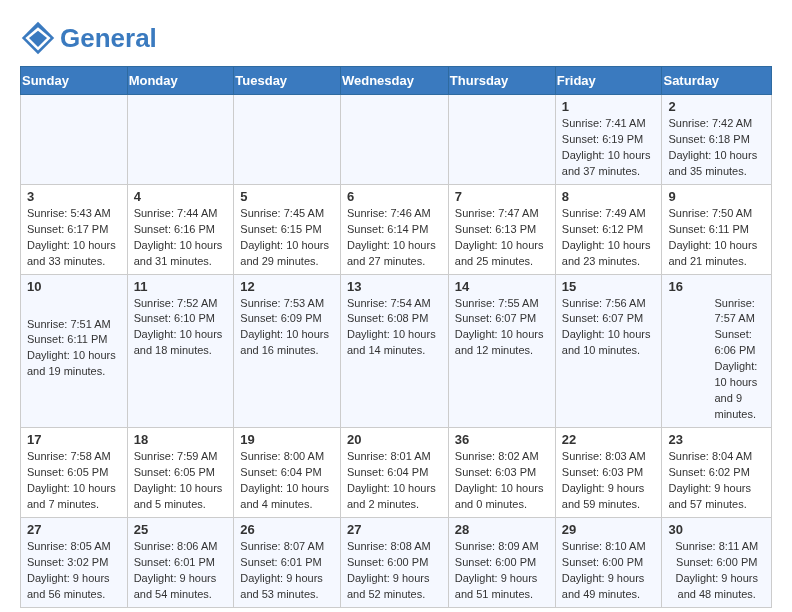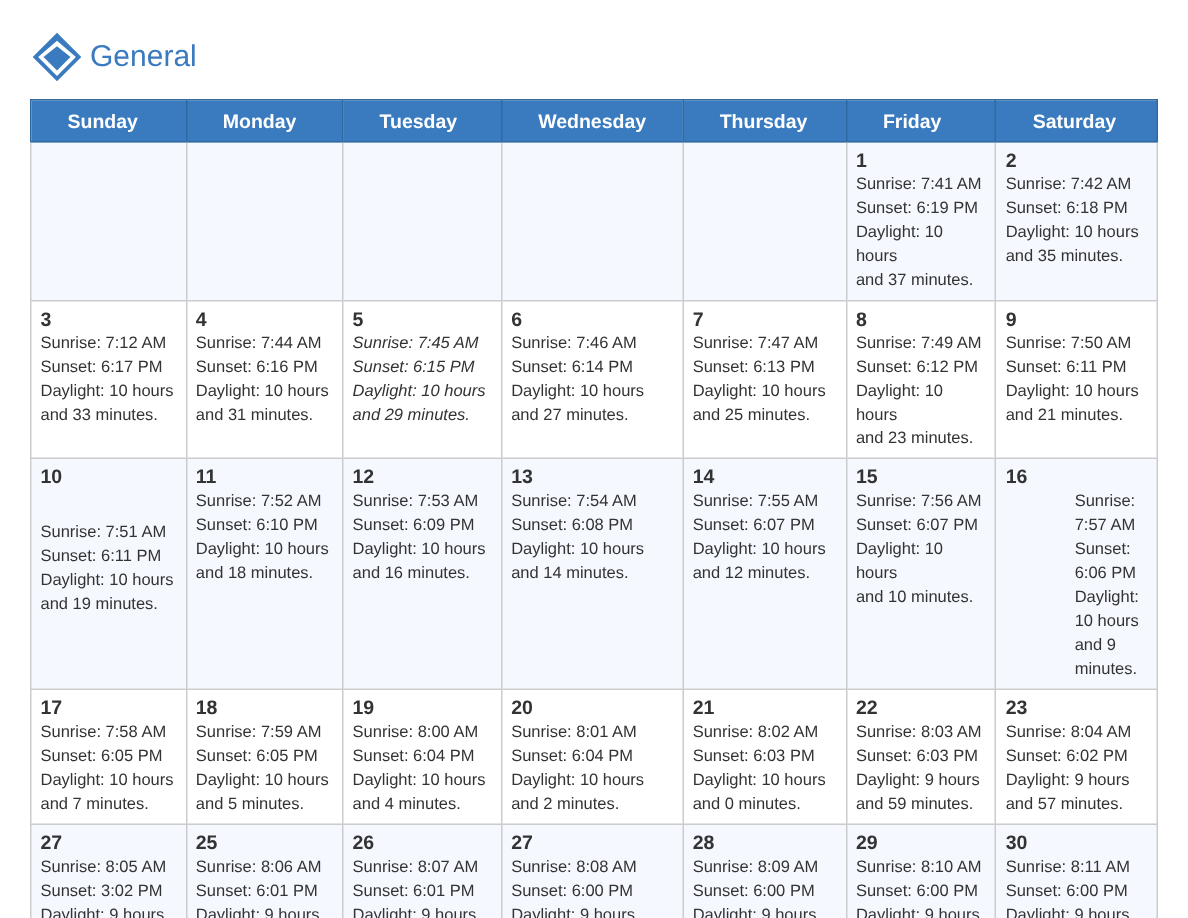--- a/index.html
+++ b/index.html
@@ -14,22 +14,22 @@
       display: flex;
       justify-content: space-between;
       align-items: flex-start;
       margin-bottom: 10px;
     }
     .logo {
       display: flex;
       align-items: center;
     }
     .logo-text {
-      font-size: 20px;
-      font-weight: normal;
+      font-size: 26px;
+      font-weight: bold;
       color: #333;
       line-height: 1.1;
     }
     .logo-text span {
       color: #3a7abf;
     }
     .logo-icon {
       width: 36px;
       height: 36px;
       margin-right: 4px;
@@ -46,21 +46,21 @@
       font-size: 16px;
       color: #555;
     }
     table {
       width: 100%;
       border-collapse: collapse;
     }
     thead th {
       background-color: #3a7abf;
       color: #fff;
-      padding: 6px 24px;
+      padding: 6px 1px;
       text-align: left;
       font-size: 13px;
       border: 1px solid #2e6aa0;
     }
     tbody td {
       border: 1px solid #ccc;
       vertical-align: top;
       padding: 4px 6px;
       font-size: 11px;
       color: #333;
@@ -136,35 +136,35 @@
           <span class="day-number">2</span>
           <div class="day-info" style="white-space: pre-line;">Sunrise: 7:42 AM
 Sunset: 6:18 PM
 Daylight: 10 hours
 and 35 minutes.</div>
         </td>
       </tr>
       <tr>
         <td>
           <span class="day-number">3</span>
-          <div class="day-info" style="white-space: pre-line;">Sunrise: 7:12 AM
+          <div class="day-info" style="white-space: pre-line;">Sunrise: 5:43 AM
 Sunset: 6:17 PM
 Daylight: 10 hours
 and 33 minutes.</div>
         </td>
         <td>
           <span class="day-number">4</span>
           <div class="day-info" style="white-space: pre-line;">Sunrise: 7:44 AM
 Sunset: 6:16 PM
 Daylight: 10 hours
 and 31 minutes.</div>
         </td>
         <td>
           <span class="day-number">5</span>
-          <div class="day-info" style="white-space: pre-line; font-style: italic;">Sunrise: 7:45 AM
+          <div class="day-info" style="white-space: pre-line;">Sunrise: 7:45 AM
 Sunset: 6:15 PM
 Daylight: 10 hours
 and 29 minutes.</div>
         </td>
         <td>
           <span class="day-number">6</span>
           <div class="day-info" style="white-space: pre-line;">Sunrise: 7:46 AM
 Sunset: 6:14 PM
 Daylight: 10 hours
 and 27 minutes.</div>
@@ -265,21 +265,21 @@
 and 4 minutes.</div>
         </td>
         <td>
           <span class="day-number">20</span>
           <div class="day-info" style="white-space: pre-line;">Sunrise: 8:01 AM
 Sunset: 6:04 PM
 Daylight: 10 hours
 and 2 minutes.</div>
         </td>
         <td>
-          <span class="day-number">21</span>
+          <span class="day-number">36</span>
           <div class="day-info" style="white-space: pre-line;">Sunrise: 8:02 AM
 Sunset: 6:03 PM
 Daylight: 10 hours
 and 0 minutes.</div>
         </td>
         <td>
           <span class="day-number">22</span>
           <div class="day-info" style="white-space: pre-line;">Sunrise: 8:03 AM
 Sunset: 6:03 PM
 Daylight: 9 hours
@@ -331,20 +331,20 @@
         </td>
         <td>
           <span class="day-number">29</span>
           <div class="day-info" style="white-space: pre-line;">Sunrise: 8:10 AM
 Sunset: 6:00 PM
 Daylight: 9 hours
 and 49 minutes.</div>
         </td>
         <td>
           <span class="day-number">30</span>
-          <div class="day-info" style="white-space: pre-line;">Sunrise: 8:11 AM
+          <div class="day-info" style="white-space: pre-line; text-align: center;">Sunrise: 8:11 AM
 Sunset: 6:00 PM
 Daylight: 9 hours
 and 48 minutes.</div>
         </td>
       </tr>
     </tbody>
 </table>
 
 </body></html>

